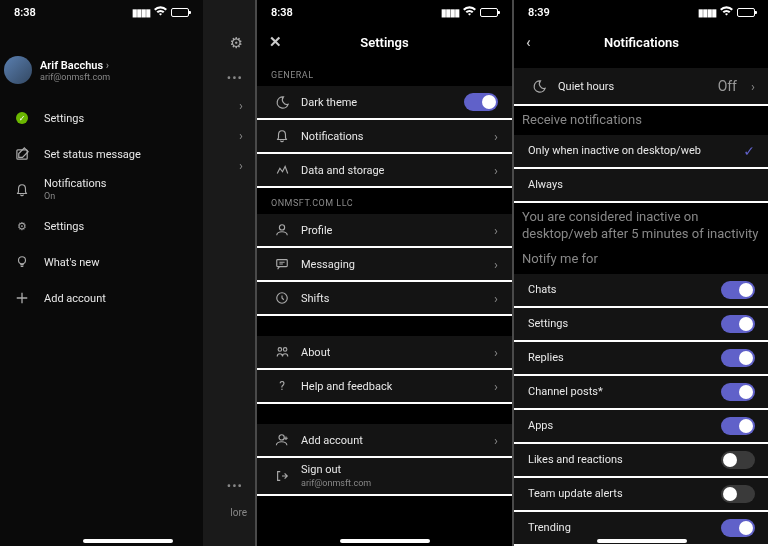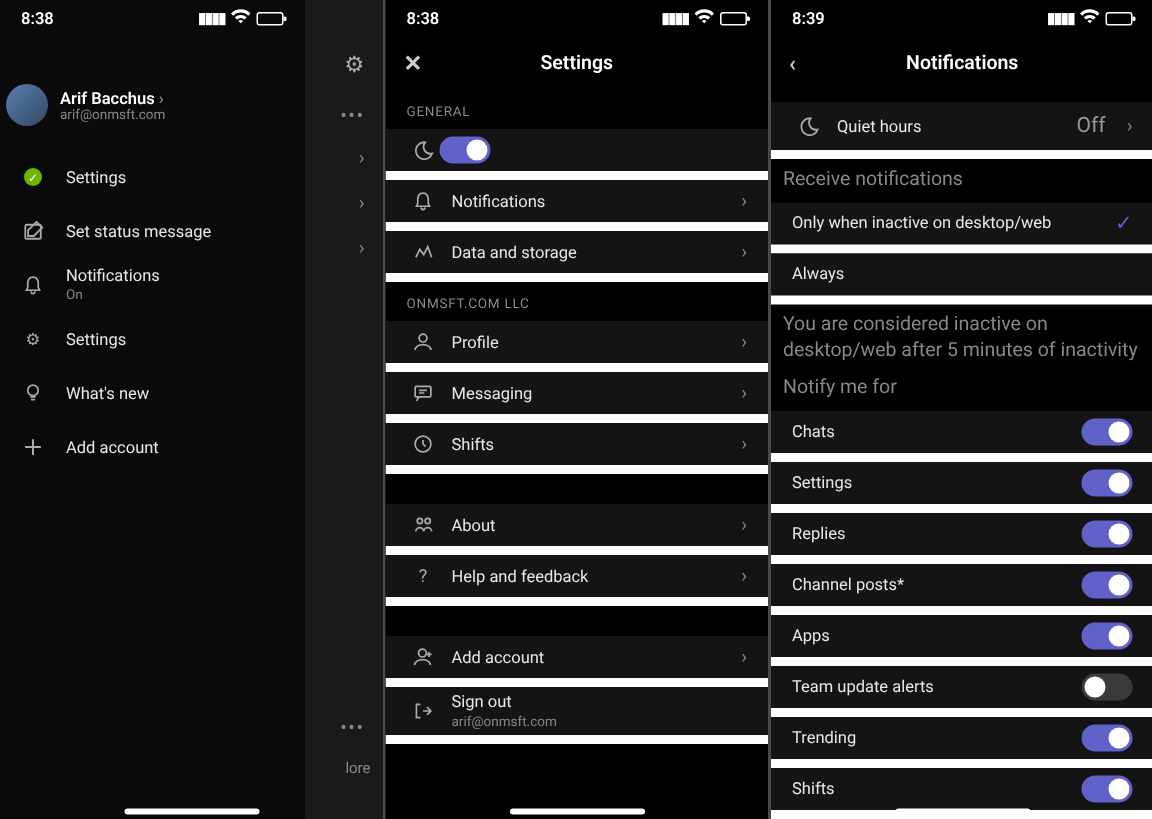--- a/index.html
+++ b/index.html
@@ -58,21 +58,21 @@
     color: #8a8a8a;
     padding: 10px 14px 6px;
     text-transform: none;
   }
   .row {
     display: flex;
     align-items: center;
     padding: 0 14px;
     height: 34px;
     background: #141414;
-    border-bottom: 6px solid #ffffff;
+    border-bottom: 2px solid #ffffff;
   }
   .row.tall { height: 38px; }
   .row .icon {
     width: 22px;
     display: flex;
     align-items: center;
     justify-content: center;
     color: #aaa;
     flex-shrink: 0;
   }
@@ -361,20 +361,21 @@
     <span class="left-btn">✕</span>
     <span>Settings</span>
   </div>
   <div class="section-header">GENERAL</div>
   <div class="row">
     <span class="icon">
         <svg width="15" height="15" viewBox="0 0 16 16" fill="none" stroke="#aaa" stroke-width="1.3">
           <path d="M9 2 A6 6 0 1 0 14 10 A5 5 0 0 1 9 2 Z"></path>
         </svg>
       </span>
+    <span class="label">Dark theme</span>
     <span class="toggle on">
         <span class="knob"></span>
       </span>
   </div>
   <div class="row">
     <span class="icon">
         <svg width="14" height="14" viewBox="0 0 16 16" fill="none" stroke="#aaa" stroke-width="1.3">
           <path d="M8 2 C5 2 4 4 4 7 L4 10 L3 12 L13 12 L12 10 L12 7 C12 4 11 2 8 2 Z M6.5 13 A1.5 1.5 0 0 0 9.5 13"></path>
         </svg>
       </span>
@@ -524,20 +525,26 @@
           <span class="knob"></span>
         </span>
       </div>
       <div class="row">
         <span class="label noicon">Apps</span>
         <span class="toggle on">
           <span class="knob"></span>
         </span>
       </div>
       <div class="row">
+        <span class="label noicon">Likes and reactions</span>
+        <span class="toggle off">
+          <span class="knob"></span>
+        </span>
+      </div>
+      <div class="row">
         <span class="label noicon">Team update alerts</span>
         <span class="toggle off">
           <span class="knob"></span>
         </span>
       </div>
       <div class="row">
         <span class="label noicon">Trending</span>
         <span class="toggle on">
           <span class="knob"></span>
         </span>

